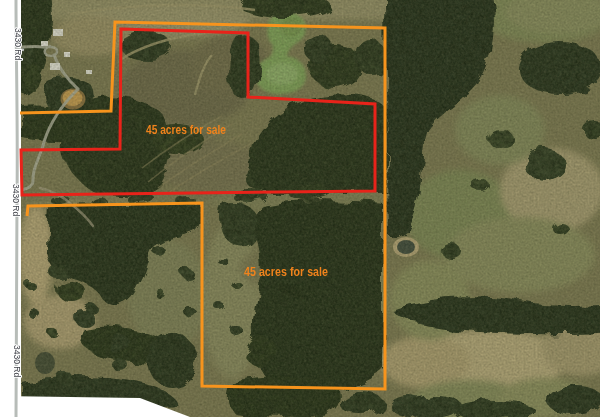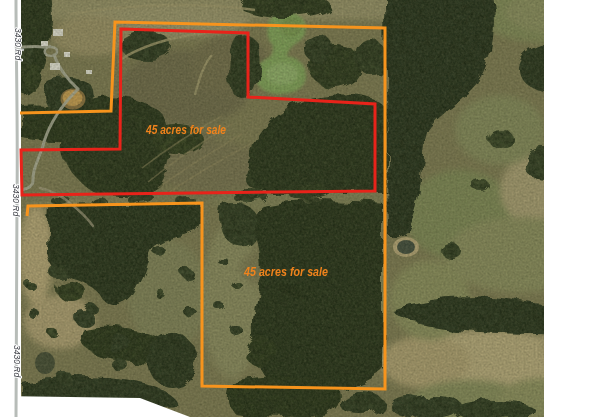--- a/index.html
+++ b/index.html
@@ -1,16 +1,16 @@
 <!DOCTYPE html>
 <html><head>
 <meta charset="utf-8">
 <style>
   html,body{margin:0;padding:0;background:#fff;}
-  #wrap{position:relative;width:544px;height:417px;overflow:hidden;font-family:"Liberation Sans",sans-serif;font-style:italic;}
+  #wrap{position:relative;width:600px;height:417px;overflow:hidden;font-family:"Liberation Sans",sans-serif;}
 </style>
 </head>
 <body>
 <div id="wrap">
 <svg width="600" height="417" viewBox="0 0 600 417" color-interpolation-filters="sRGB">
 <defs>
   <filter id="rough" x="-10%" y="-10%" width="120%" height="120%" color-interpolation-filters="sRGB">
     <feTurbulence type="fractalNoise" baseFrequency="0.045" numOctaves="3" seed="7" result="n"></feTurbulence>
     <feDisplacementMap in="SourceGraphic" in2="n" scale="14"></feDisplacementMap>
   </filter>

